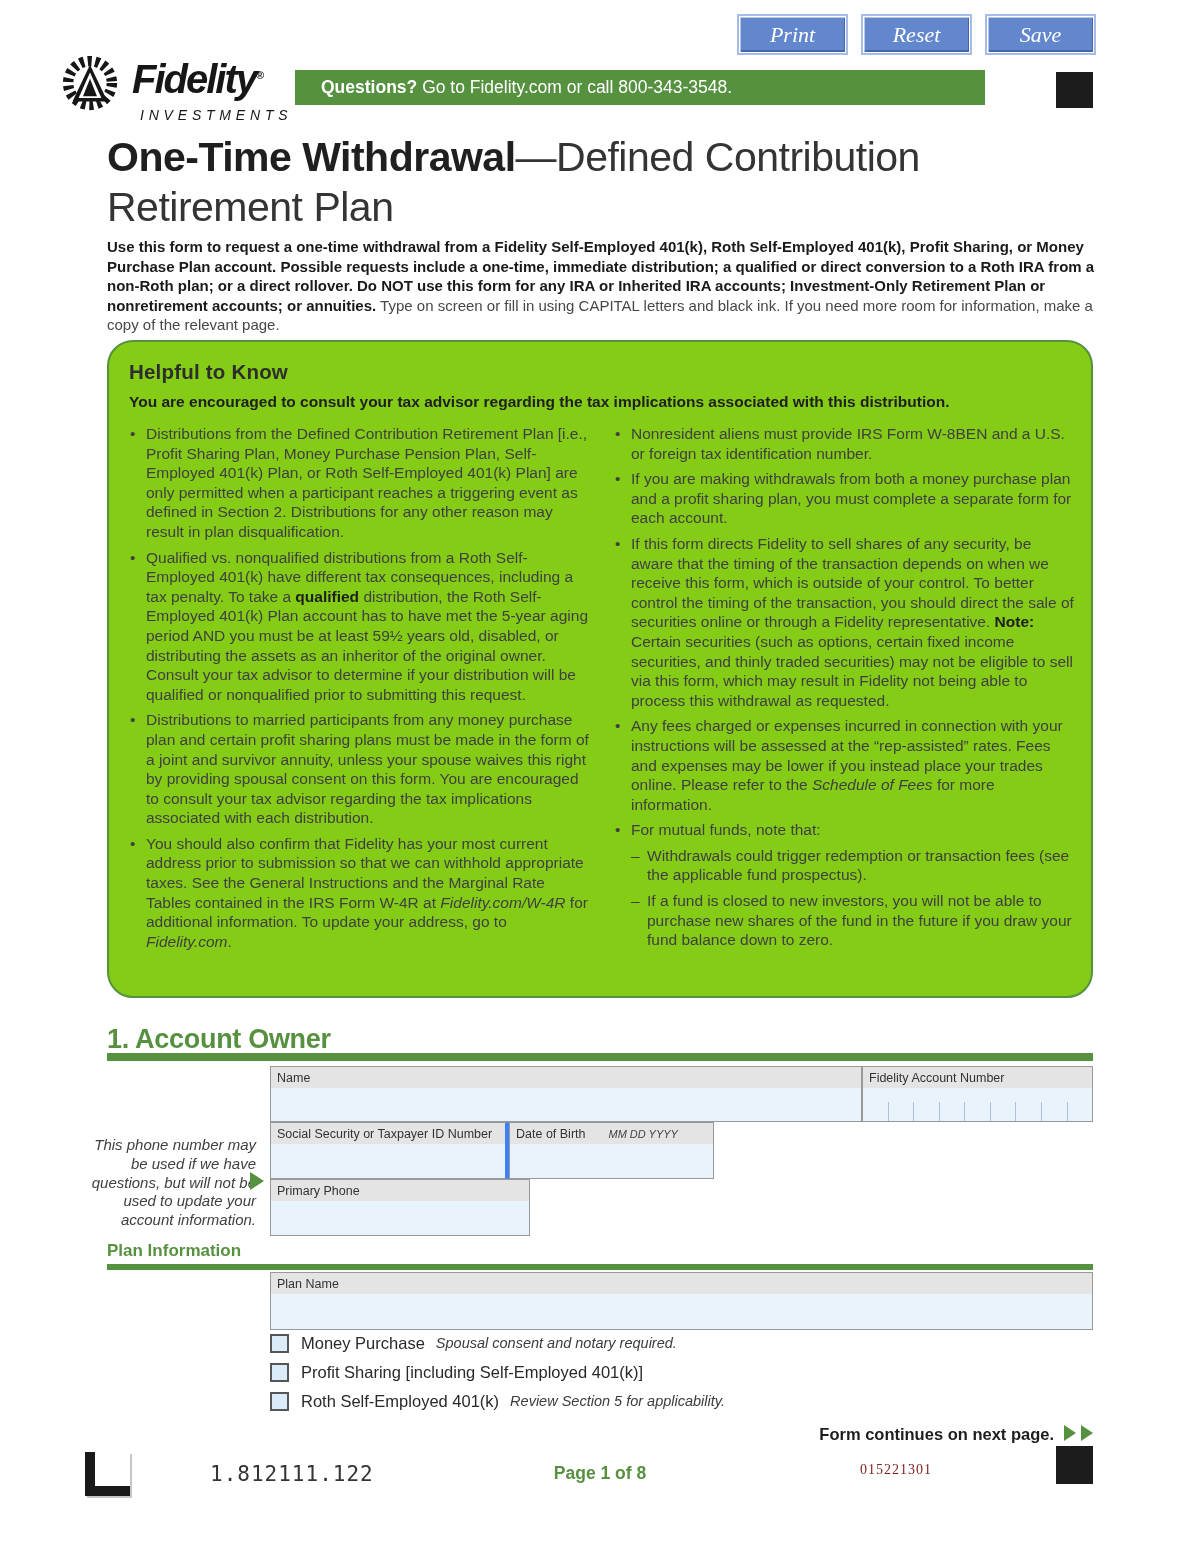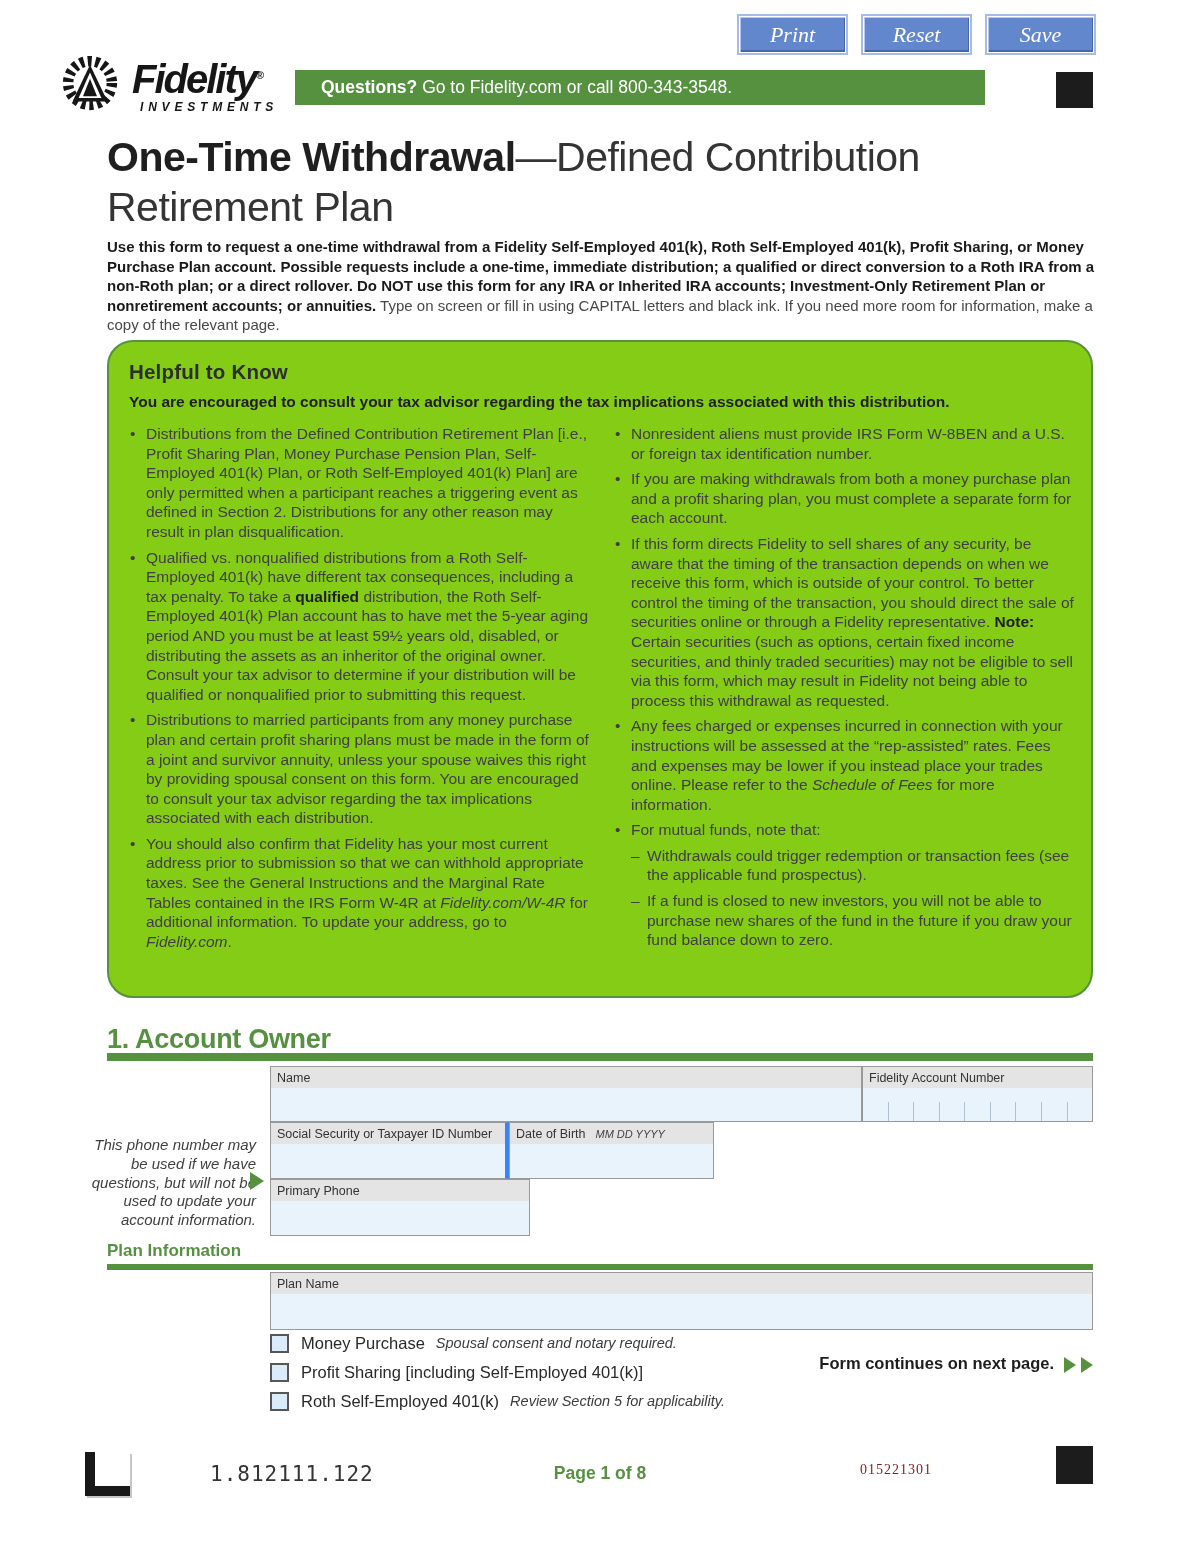--- a/index.html
+++ b/index.html
@@ -10,21 +10,21 @@
   .toolbar{position:absolute;top:14px;left:737px;display:flex;gap:13px}
   .tbtn{width:111px;height:41px;background:#6287cd;border:2px solid #a4bce6;
         box-shadow:inset 0 0 0 1px #fff, inset 2px 2px 0 0 rgba(255,255,255,.55), inset -2px -3px 0 0 rgba(35,65,125,.45);
         color:#fff;font:italic 22px "Liberation Serif",serif;cursor:pointer}
 
   
   .logo{position:absolute;top:55px;left:62px;display:flex;align-items:flex-start;gap:14px}
   .logo-text{display:flex;flex-direction:column}
   .brand{font-style:italic;font-weight:700;font-size:40px;line-height:40px;color:#161616;letter-spacing:-2px}
   .brand sup{font-size:11px;font-style:normal;letter-spacing:0}
-  .brand-sub{font-style:italic;font-weight:700;font-size:12px;letter-spacing:4.8px;color:#161616;margin-top:1px;padding-left:8px}
+  .brand-sub{font-style:italic;font-weight:400;font-size:14px;letter-spacing:4.8px;color:#161616;margin-top:8px;padding-left:8px}
   .banner{position:absolute;top:70px;left:295px;width:690px;height:35px;background:#569140;color:#fff;
           font-size:17.5px;line-height:35px;padding-left:26px}
   .sq{position:absolute;width:37px;background:#1c1c1c}
   .sq-top{top:72px;left:1056px;height:36px}
   .sq-bot{top:1446px;left:1056px;height:38px}
 
   
   .title{position:absolute;top:132px;left:107px;width:992px;font-size:41px;line-height:50px;font-weight:400;color:#343434;letter-spacing:-.5px}
   .title b{font-weight:700;color:#1f1f1f}
   .intro{position:absolute;top:237px;left:107px;width:988px;font-size:15px;line-height:19.6px;color:#474747}
@@ -49,21 +49,21 @@
   .sec-head{position:absolute;left:107px;font-weight:700;color:#569140}
   #sec1h{top:1024px;font-size:27px;letter-spacing:-.3px}
   #planh{top:1241px;font-size:17px}
   .bar{position:absolute;left:107px;width:986px;background:#569140}
   #bar1{top:1053px;height:8px}
   #bar2{top:1264px;height:6px}
 
   
   .field{position:absolute;border:1px solid #999;background:#e9f3fc;display:flex;flex-direction:column}
   .flabel{background:#e4e4e4;font-size:12.5px;color:#333;padding:4px 6px 3px;white-space:nowrap;overflow:hidden}
-  .flabel .hint{font-style:italic;font-size:11px;color:#444;margin-left:10px}
+  .flabel .hint{font-style:italic;font-size:11px;color:#444;margin-left:23px}
   .finput{border:none;background:transparent;outline:none;flex:1;font-size:16px;padding:2px 6px;font-family:inherit;color:#222;min-width:0;width:100%}
   .fld-name{top:1066px;left:270px;width:592px;height:56px}
   .fld-acct{top:1066px;left:862px;width:231px;height:56px}
   .fld-ssn{top:1122px;left:270px;width:239px;height:57px;border-right:4px solid #3b82f6}
   .fld-dob{top:1122px;left:509px;width:205px;height:57px}
   .fld-phone{top:1179px;left:270px;width:260px;height:57px}
   .fld-plan{top:1272px;left:270px;width:823px;height:58px}
   .comb{flex:1;display:flex;align-items:flex-end}
   .comb span{flex:1;height:19px;border-left:1px solid #b1c1d2}
   .comb span:first-child{border-left:none}
@@ -77,21 +77,21 @@
   
   .checks{position:absolute;top:1333px;left:270px}
   .chk-row{display:flex;align-items:center;margin-bottom:9px;height:20px}
   .chk{appearance:none;-webkit-appearance:none;width:19px;height:19px;background:#dcebf9;border:2px solid #565656;
        margin:0 12px 0 0;flex:none;cursor:pointer}
   .chk:checked{background:#9cc;}
   .chk-label{font-size:16.5px;color:#292929}
   .chk-note{font-style:italic;font-size:14.5px;color:#3c3c3c;margin-left:11px}
 
   
-  .continue{position:absolute;top:1354px;right:107px;display:flex;align-items:flex-end;gap:5px}
+  .continue{position:absolute;top:1425px;right:107px;display:flex;align-items:flex-start;gap:5px}
   .continue .txt{font-weight:700;font-size:16.5px;color:#1d1d1d;margin-right:5px}
   .tri{width:0;height:0;border-left:12px solid #569140;border-top:8px solid transparent;border-bottom:8px solid transparent}
 
   
   .corner{position:absolute;top:1452px;left:85px;width:45px;height:44px;
           border-left:10px solid #191919;border-bottom:10px solid #191919;box-shadow:2px 2px 0 #c6c6c6}
   .f-num{position:absolute;top:1462px;left:210px;font-family:"DejaVu Sans Mono",monospace;font-size:21px;letter-spacing:1px;color:#343434}
   .f-page{position:absolute;top:1463px;left:50%;transform:translateX(-50%);font-weight:700;font-size:17.5px;color:#569140}
   .f-code{position:absolute;top:1462px;left:860px;font-family:Liberation Serif, serif;font-size:14px;letter-spacing:1px;color:#7f1d1d}
 </style>

